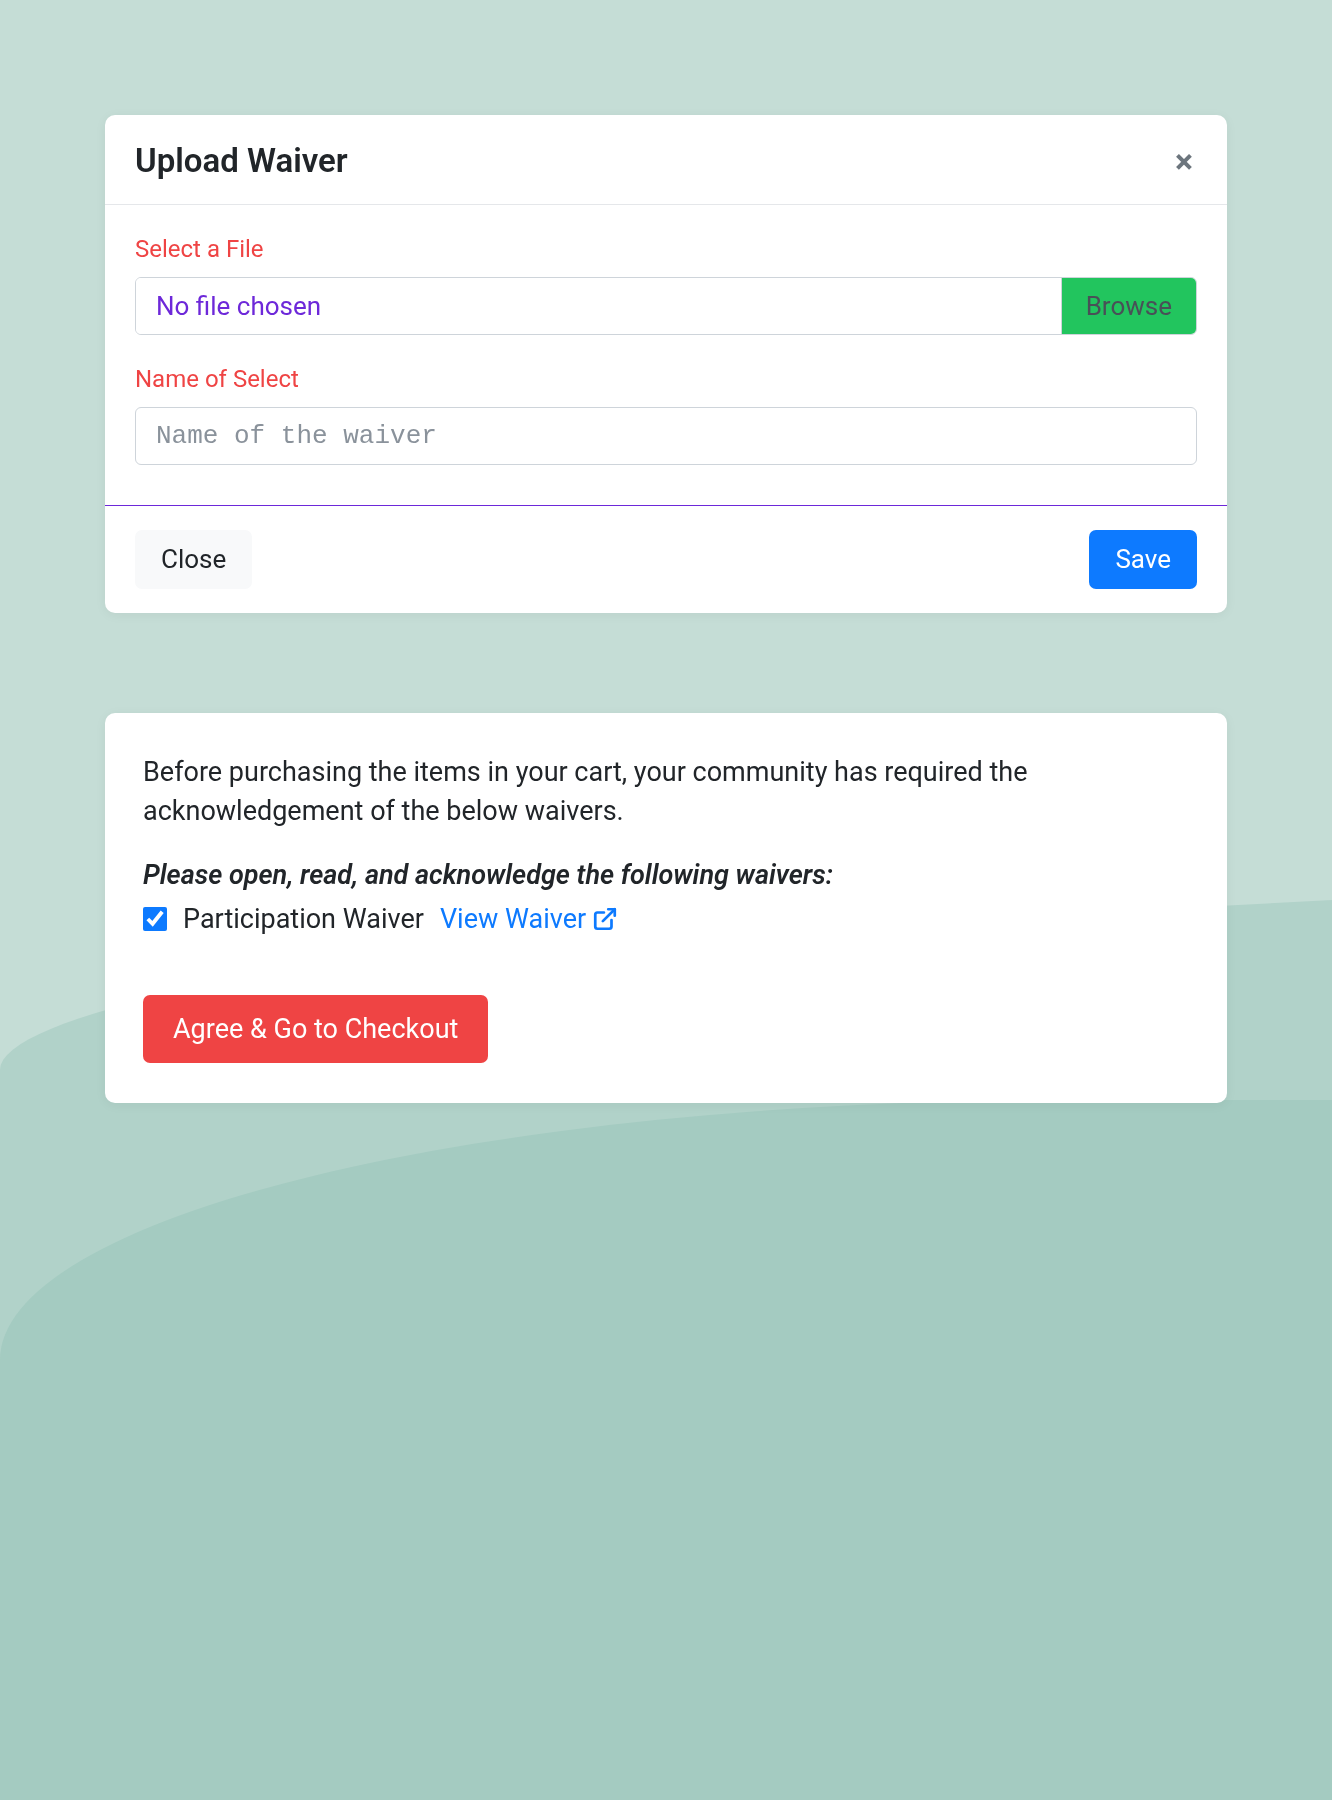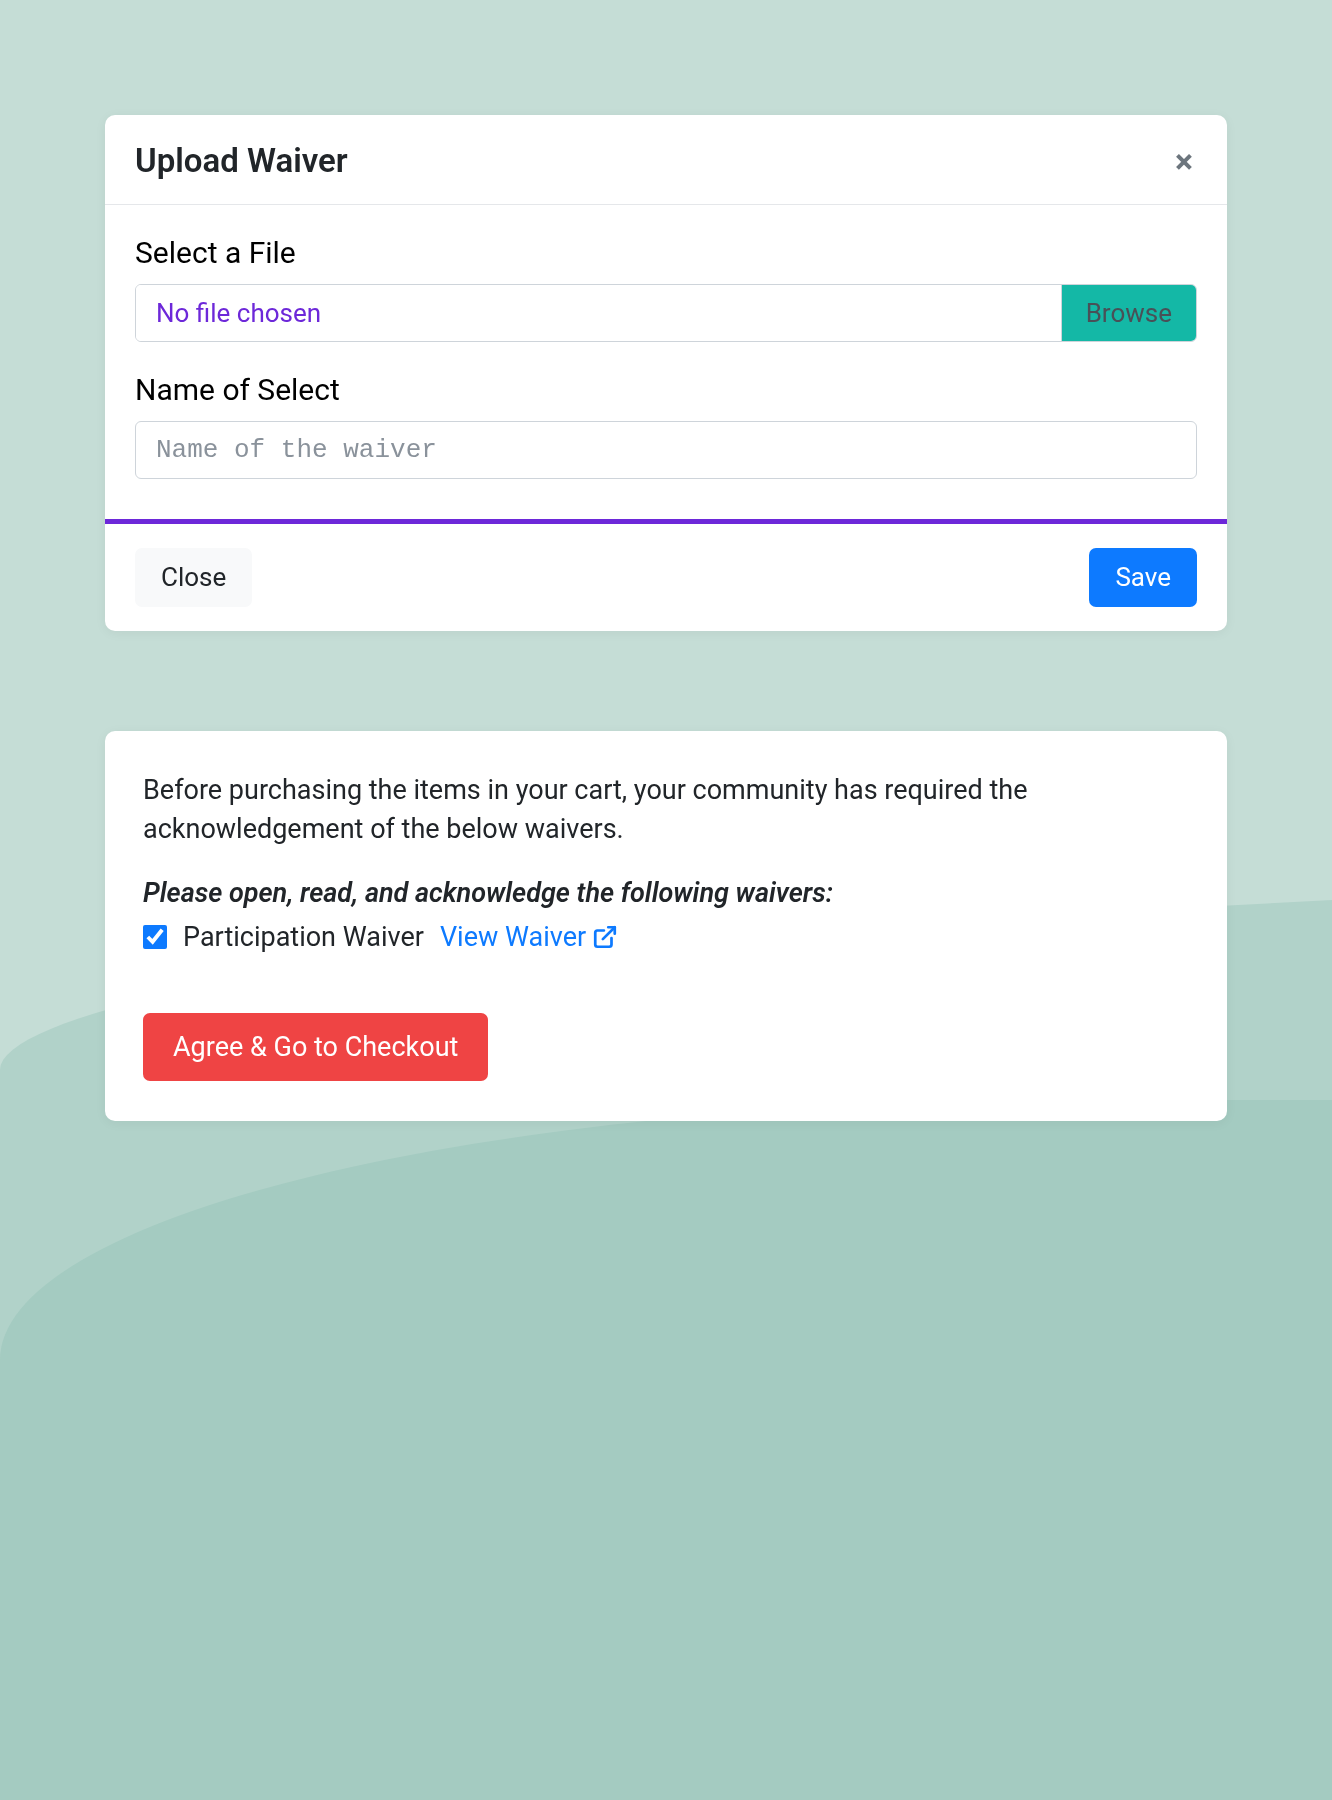--- a/index.html
+++ b/index.html
@@ -72,43 +72,43 @@
       padding: 30px 30px 40px 30px;
     }
     .form-group {
       margin-bottom: 30px;
     }
     .form-group:last-child {
       margin-bottom: 0;
     }
     .form-label {
       display: block;
-      font-size: 30px;
-      color: #000000;
+      font-size: 24px;
+      color: #ef4444;
       margin-bottom: 14px;
       font-weight: 400;
     }
     .file-input-wrapper {
       display: flex;
       border: 1px solid #ced4da;
       border-radius: 6px;
       overflow: hidden;
       height: 58px;
     }
     .file-input-text {
       flex: 1;
       padding: 0 20px;
       font-size: 26px;
       color: #6d28d9;
       display: flex;
       align-items: center;
       background: #fff;
     }
     .browse-btn {
-      background: #14b8a6;
+      background: #22c55e;
       border: none;
       border-left: 1px solid #ced4da;
       padding: 0 24px;
       font-size: 26px;
       color: #495057;
       cursor: pointer;
       font-family: inherit;
     }
     .text-input {
       width: 100%;
@@ -121,21 +121,21 @@
       font-family: Liberation Mono, monospace;
     }
     .text-input::placeholder {
       color: #8a929b;
     }
     .modal-footer {
       display: flex;
       justify-content: space-between;
       align-items: center;
       padding: 24px 30px;
-      border-top: 5px solid #6d28d9;
+      border-top: 1px solid #6d28d9;
     }
     .btn {
       border: none;
       border-radius: 7px;
       padding: 14px 26px;
       font-size: 26px;
       cursor: pointer;
       font-family: inherit;
       line-height: 1.2;
     }

